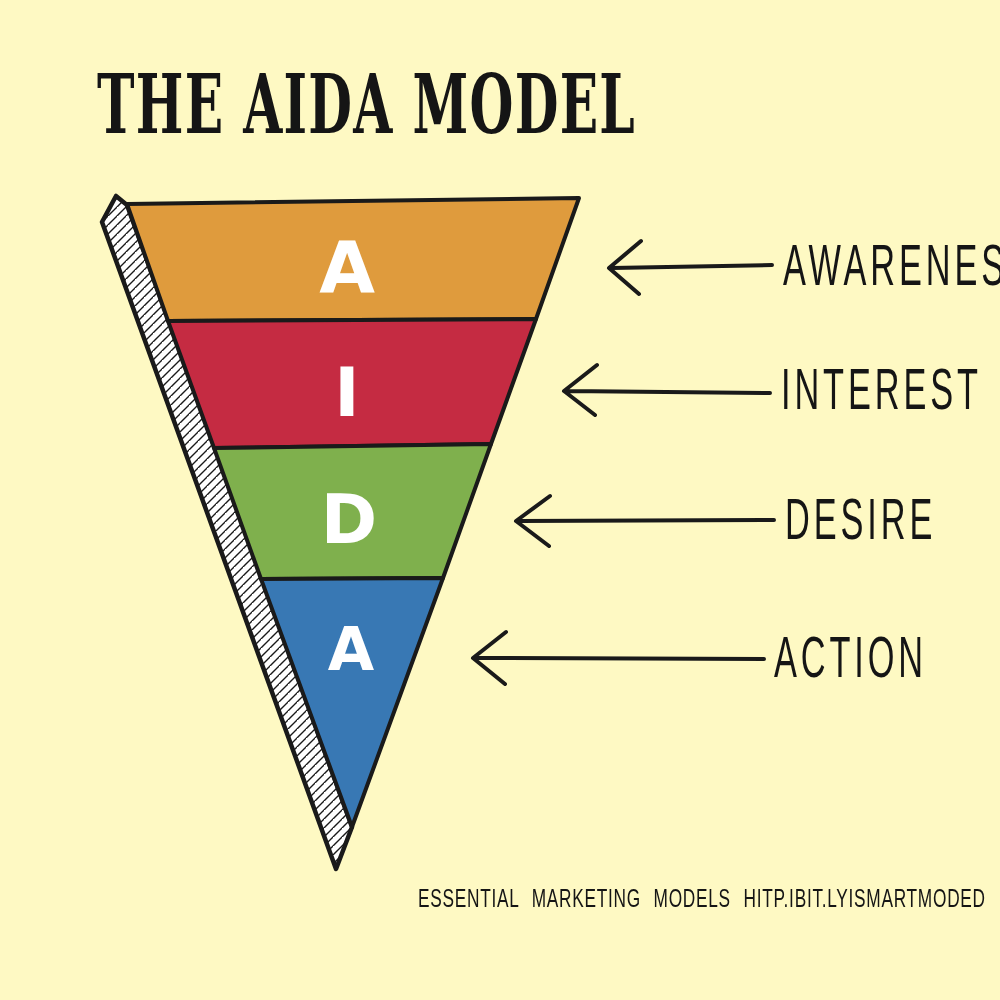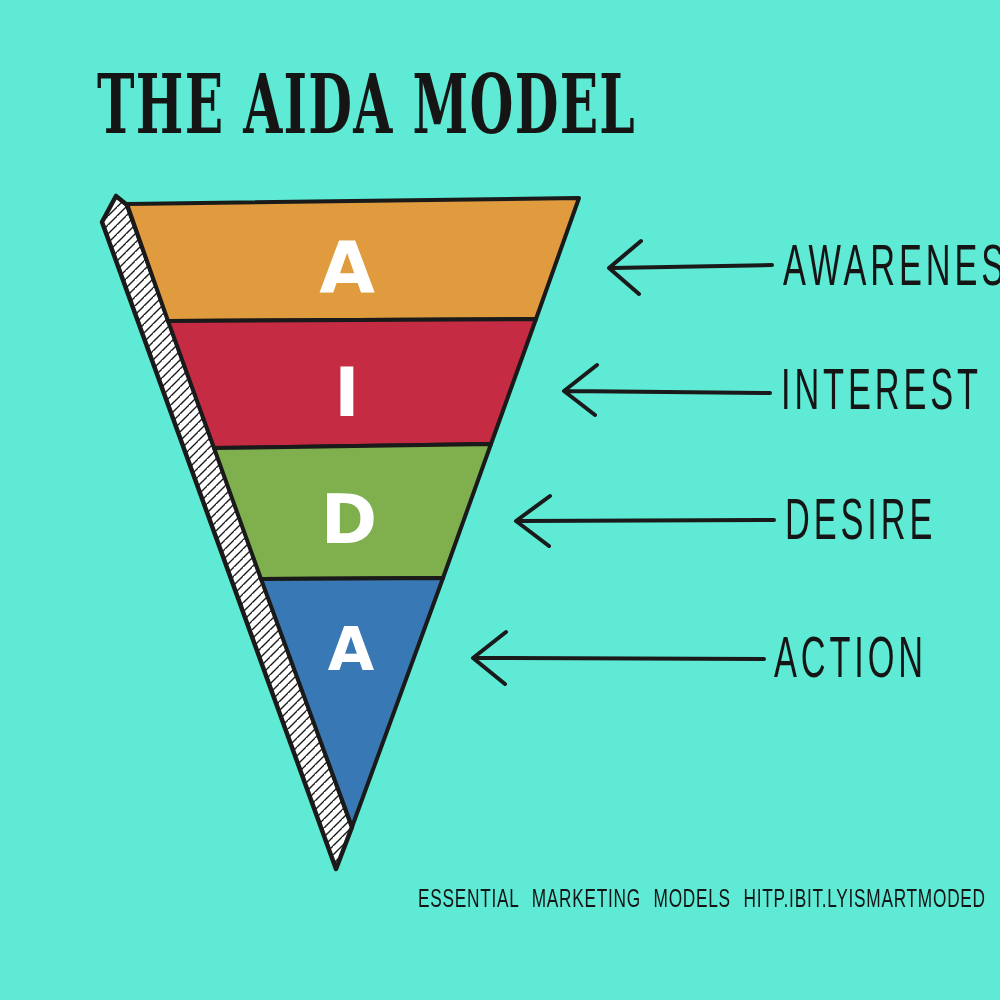--- a/index.html
+++ b/index.html
@@ -1,19 +1,19 @@
 <!DOCTYPE html>
 <html><head>
 <meta charset="utf-8">
 <style>
   html,body{margin:0;padding:0;background:#ffffff;}
   .canvas{
     position:relative;
     width:1000px;height:1000px;
-    background:#5eead4;
+    background:#fef9c3;
     overflow:hidden;
     font-family:"Liberation Sans",sans-serif;
   }
   .title{
     position:absolute;
     left:97px;top:64px;
     font-family:"DejaVu Serif",serif;
     font-weight:700;
     font-size:80px;
     line-height:1;

